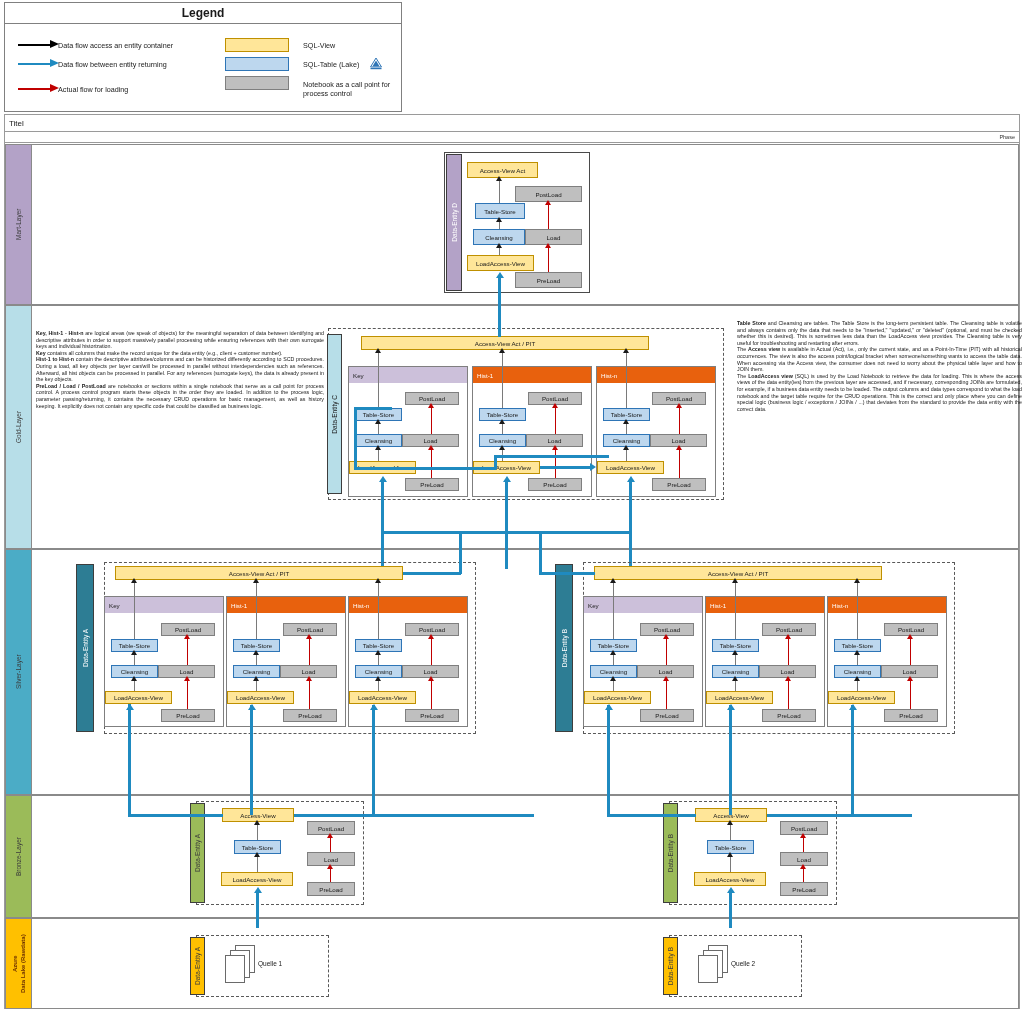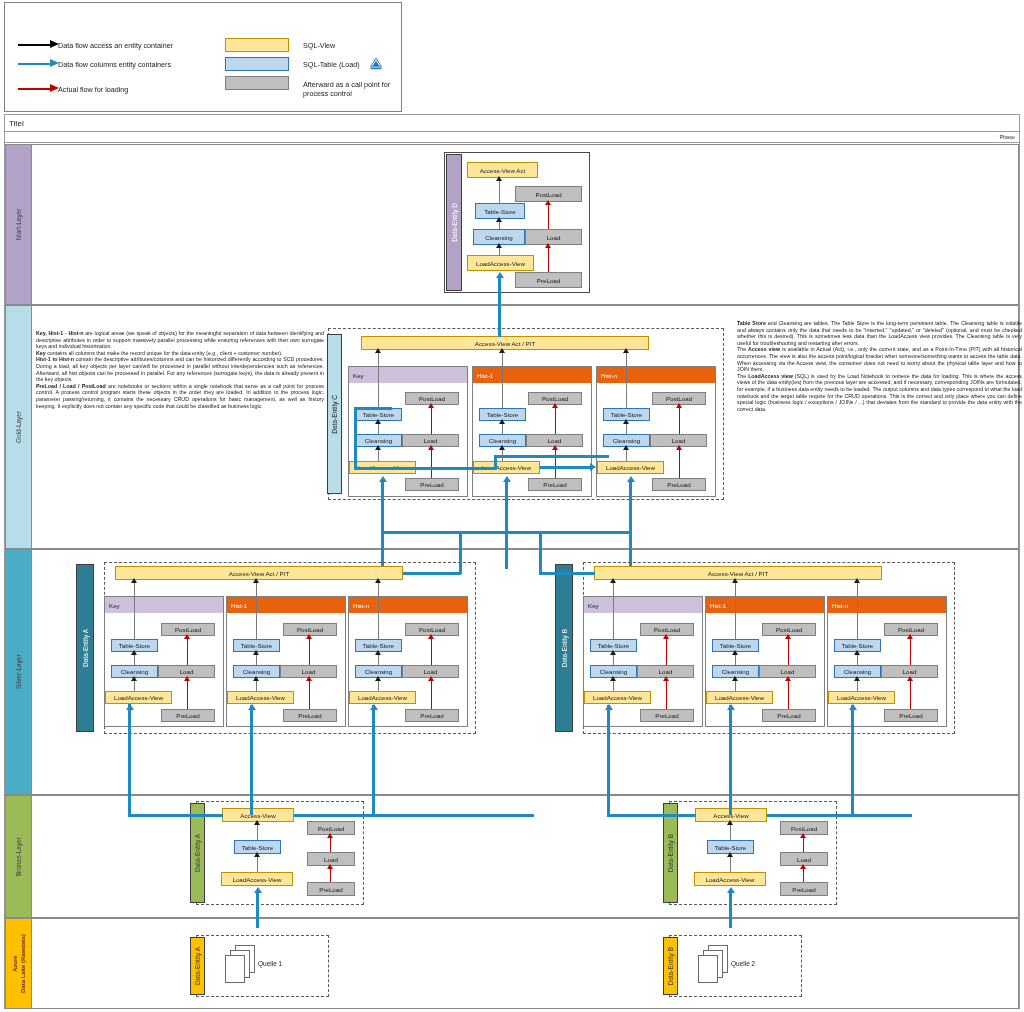--- a/index.html
+++ b/index.html
@@ -77,46 +77,47 @@
 
   
   .docsh{position:absolute;border:1px solid #6a6a6a;background:#fff;}
 </style>
 </head>
 <body>
 
 <div id="root">
 
   <div class="abs legend-box"></div>
+  <div class="abs legend-title">Legend</div>
 
   <div class="lgline" style="left:18px;top:44px;width:32px;background:#000;"></div>
   <div class="lgar" style="left:50px;top:40px;border-left:9px solid #000;"></div>
   <div class="abs lg-row-label" style="left:58px;top:41px;width:190px;">Data flow access an entity container</div>
 
   <div class="lgline" style="left:18px;top:63px;width:32px;background:#1f8ac0;"></div>
   <div class="lgar" style="left:50px;top:59px;border-left:9px solid #1f8ac0;"></div>
-  <div class="abs lg-row-label" style="left:58px;top:60px;width:195px;">Data flow columns entity containers</div>
+  <div class="abs lg-row-label" style="left:58px;top:60px;width:195px;">Data flow between entity returning</div>
 
   <div class="lgline" style="left:18px;top:88px;width:32px;background:#c00000;"></div>
   <div class="lgar" style="left:50px;top:84px;border-left:9px solid #c00000;"></div>
   <div class="abs lg-row-label" style="left:58px;top:85px;width:180px;">Actual flow for loading</div>
 
   <div class="abs lg-swatch" style="left:225px;top:38px;width:64px;height:14px;background:#ffe699;border-color:#bf9000;"></div>
   <div class="abs lg-row-label" style="left:303px;top:41px;width:95px;">SQL-View</div>
 
   <div class="abs lg-swatch" style="left:225px;top:57px;width:64px;height:14px;background:#bdd7ee;border-color:#2e75b6;"></div>
-  <div class="abs lg-row-label" style="left:303px;top:60px;width:65px;">SQL-Table (Load)</div>
+  <div class="abs lg-row-label" style="left:303px;top:60px;width:65px;">SQL-Table (Lake)</div>
   <svg class="abs" style="left:368px;top:56px;" width="16" height="16" viewBox="0 0 16 16">
     <polygon points="8,2 13.5,11 2.5,11" fill="none" stroke="#2e75b6" stroke-width="1"></polygon>
     <polygon points="8,4.5 11.6,10.6 4.4,10.6" fill="#2e75b6"></polygon>
     <rect x="2.5" y="12" width="11" height="1.2" fill="#2e75b6"></rect>
   </svg>
 
   <div class="abs lg-swatch" style="left:225px;top:76px;width:64px;height:14px;background:#bfbfbf;border-color:#7f7f7f;"></div>
-  <div class="abs lg-row-label" style="left:303px;top:80px;width:92px;">Afterward as a call point for process control</div>
+  <div class="abs lg-row-label" style="left:303px;top:80px;width:92px;">Notebook as a call point for process control</div>
 
   <div class="abs titel-bar">Titel</div>
   <div class="abs phase-bar">Phase</div>
   <div class="abs canvas"></div>
 
   <div class="abs lane" style="left:5px;top:144px;width:27px;height:161px;background:#b3a2c7;">
     <div class="lane-label">Mart-Layer</div>
   </div>
   <div class="abs lane-body" style="left:32px;top:144px;width:987px;height:161px;"></div>
 

